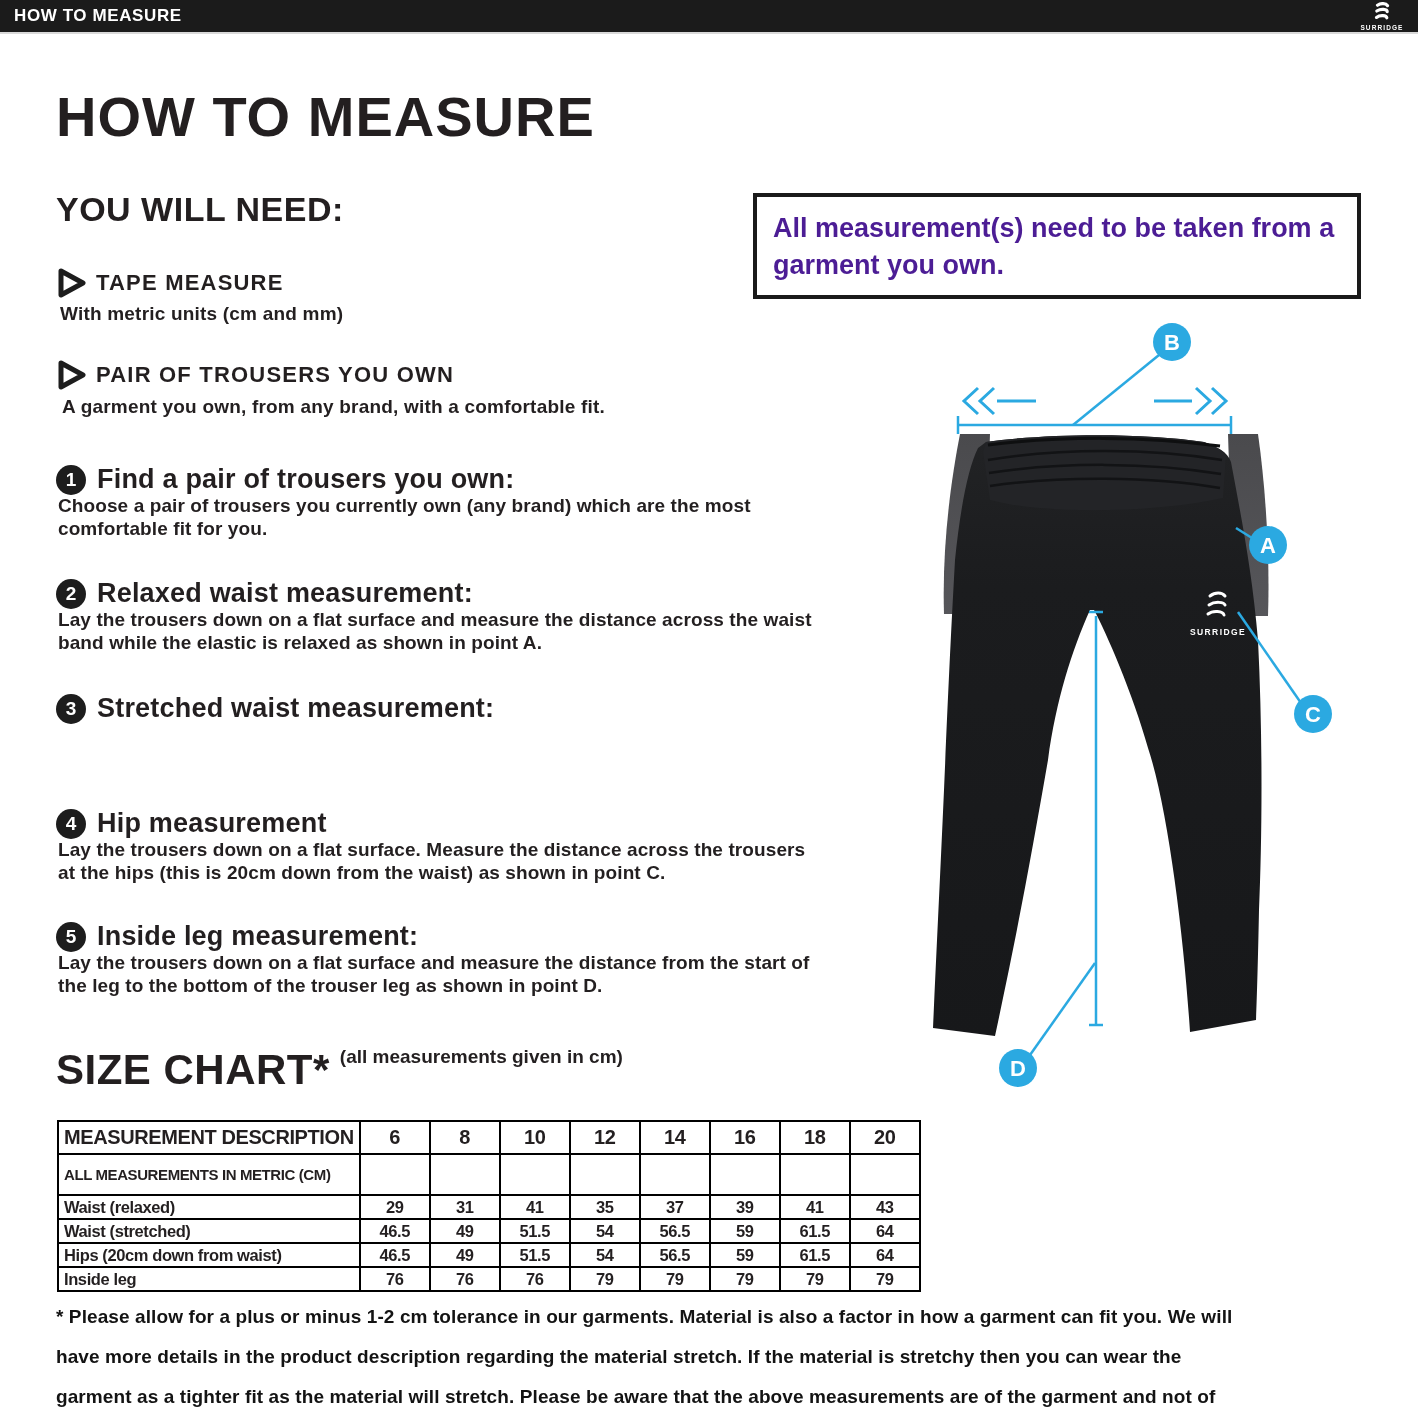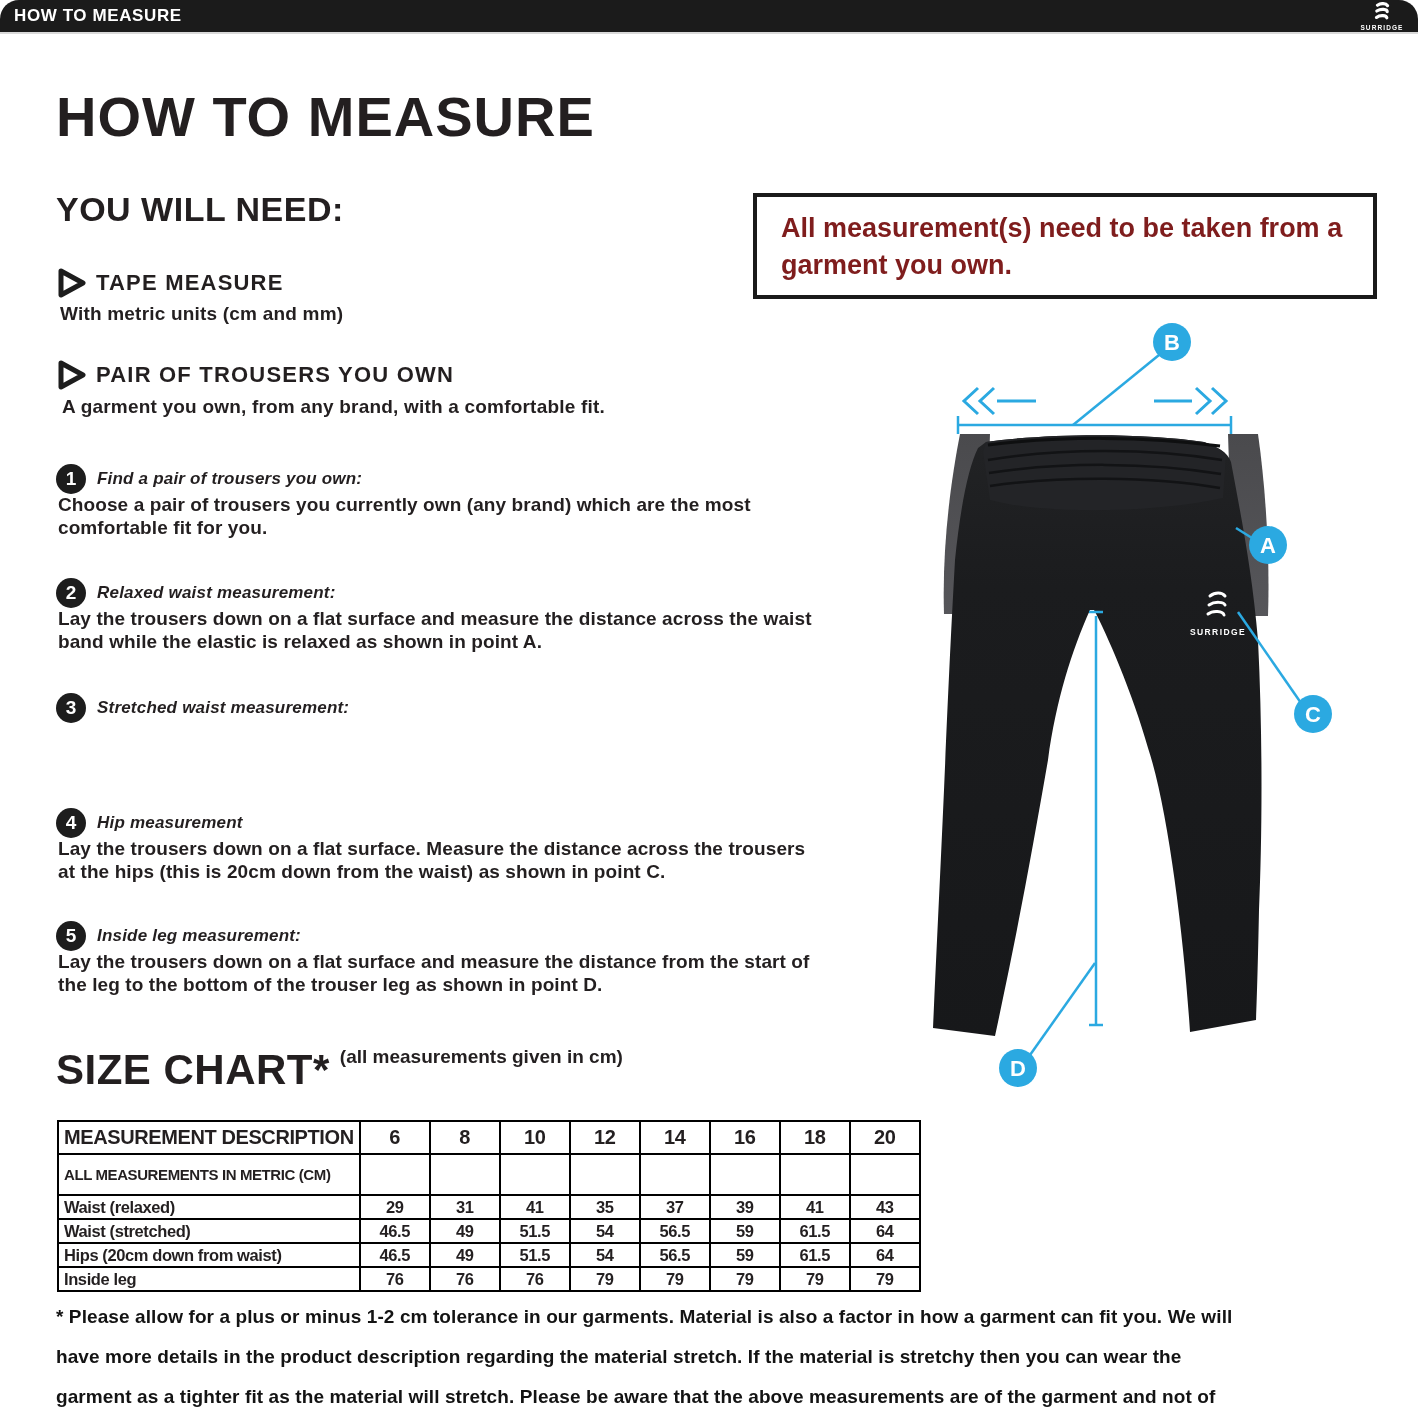--- a/index.html
+++ b/index.html
@@ -1,47 +1,47 @@
 <!DOCTYPE html>
 <html><head>
 <meta charset="utf-8">
 <style>
   html,body{margin:0;padding:0;background:#fff;}
   .page{position:relative;width:1418px;height:1418px;background:#ffffff;overflow:hidden;
-        font-family:"Liberation Sans",sans-serif;color:#231f20;border-radius:19px;}
+        font-family:"Liberation Sans",sans-serif;color:#231f20;}
 
   
   .topbar{position:absolute;left:0;top:0;width:1418px;height:32px;background:#1b1b1b;
           border-bottom:2px solid #d9d9d9;}
   .topbar-title{position:absolute;left:14px;top:0;line-height:32px;color:#ffffff;
                 font-size:17px;font-weight:800;letter-spacing:.6px;}
   .topbar-logo{position:absolute;right:13px;top:2px;width:46px;height:28px;text-align:center;}
   .topbar-logo .brand{display:block;color:#fff;font-size:6.5px;font-weight:700;
                       letter-spacing:1.1px;margin-top:-1px;}
 
   
   .h1{position:absolute;left:56px;top:84px;font-size:56px;font-weight:800;letter-spacing:1px;}
   .h2{position:absolute;left:56px;top:190px;font-size:34px;font-weight:800;letter-spacing:.5px;}
 
   
   .callout{position:absolute;left:753px;top:193px;width:568px;height:72px;
-           border:4px solid #1a1a1a;padding:13px 24px;
-           font-size:27px;font-weight:700;line-height:37px;color:#7f1d1d;}
+           border:4px solid #1a1a1a;padding:13px 16px;
+           font-size:27px;font-weight:700;line-height:37px;color:#4c1d95;}
 
   
   .need-icon{position:absolute;width:30px;height:30px;}
   .need-label{position:absolute;font-size:22px;font-weight:800;letter-spacing:1.2px;}
   .need-desc{position:absolute;font-size:19px;font-weight:700;letter-spacing:.2px;}
 
   
   .step{position:absolute;left:56px;width:770px;}
   .step-head{display:flex;align-items:center;gap:11px;}
   .badge{width:30px;height:30px;border-radius:50%;background:#1d1d1d;color:#fff;
          font-size:19px;font-weight:800;display:flex;align-items:center;justify-content:center;flex:0 0 30px;}
-  .step-title{font-size:17px;font-weight:800;letter-spacing:.2px;font-style:italic;}
+  .step-title{font-size:27px;font-weight:800;letter-spacing:.2px;}
   .step-body{margin-top:0;margin-left:2px;font-size:19px;font-weight:700;line-height:22.5px;
              letter-spacing:.1px;max-width:768px;}
 
   
   .size-head{position:absolute;left:56px;top:1046px;display:flex;}
   .size-title{font-size:42px;font-weight:800;letter-spacing:.5px;}
   .size-sub{font-size:19px;font-weight:700;margin-left:10px;margin-bottom:7px;}
 
   table.size{position:absolute;left:57px;top:1120px;border-collapse:collapse;
              table-layout:fixed;letter-spacing:-0.4px;}

